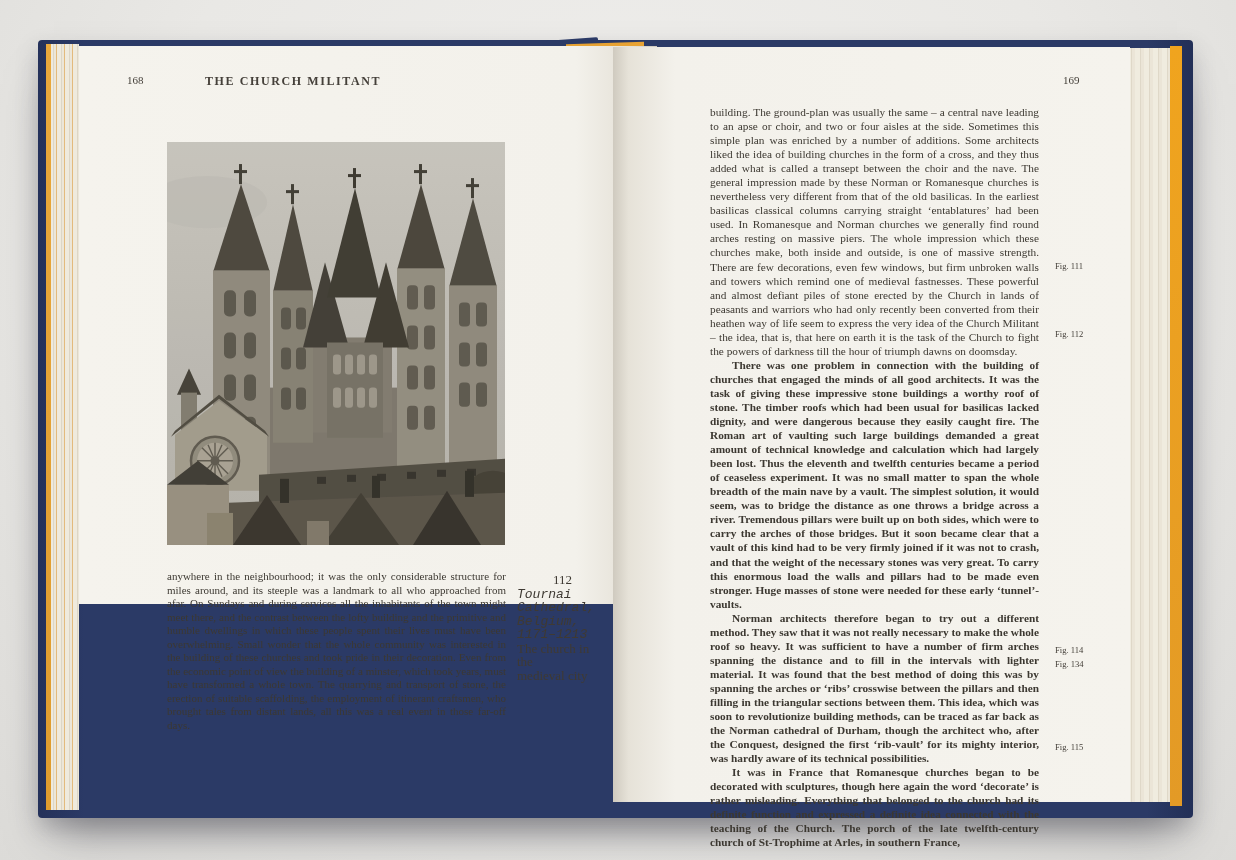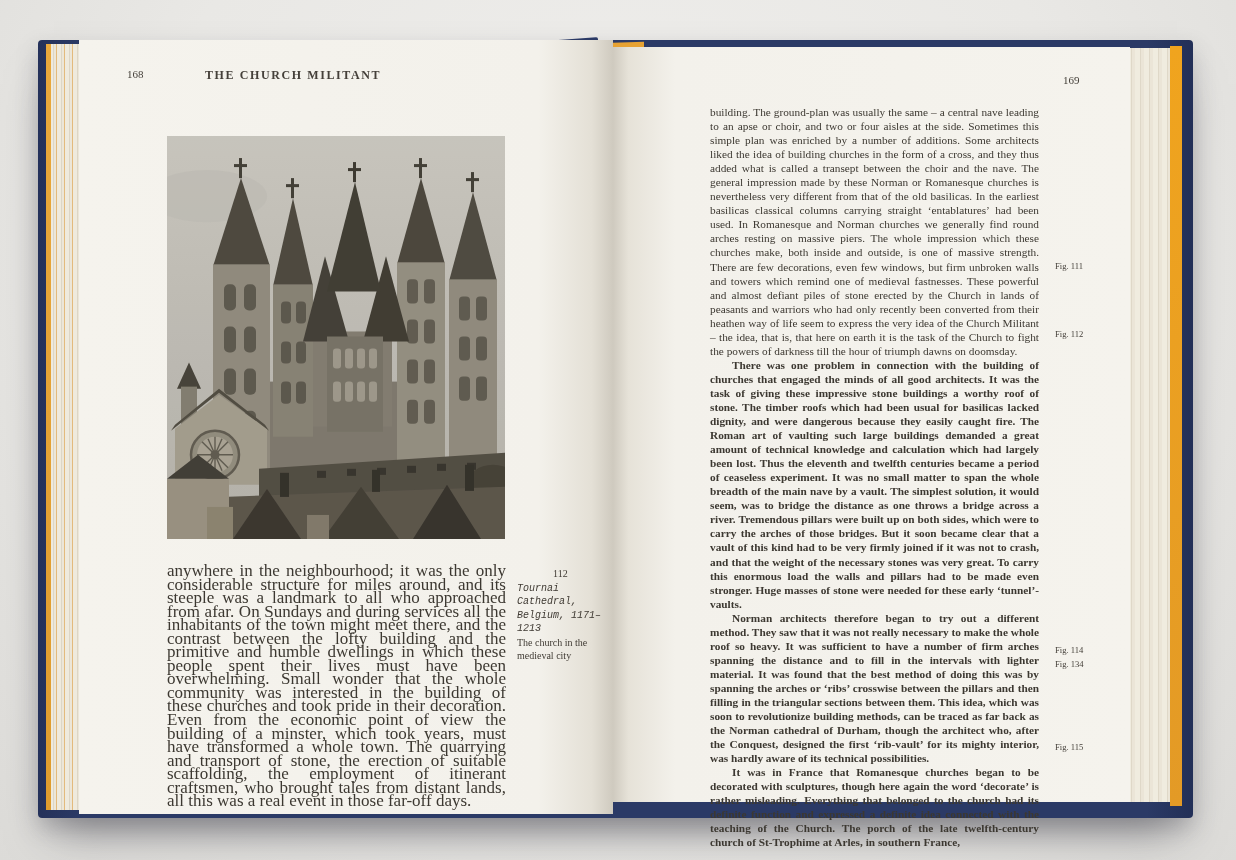--- a/index.html
+++ b/index.html
@@ -28,38 +28,39 @@
       repeating-linear-gradient(90deg,#efeadd 0 2px,#ddd6c6 2px 3px,#ece6d8 3px 5px,#e3ba7c 5px 5.6px,#efeadd 5.6px 8px);
   }
   .edge-right{
     position:absolute;left:1129px;top:48px;width:41px;height:754px;
     background:
       repeating-linear-gradient(90deg,#f0ecdf 0 2.4px,#dfd8c8 2.4px 3.4px,#ebe5d7 3.4px 6px,#e6c389 6px 6.5px,#f0ecdf 6.5px 9px);
   }
   .band-right-yellow{position:absolute;left:1170px;top:46px;width:12px;height:760px;background:linear-gradient(180deg,#f0a41e,#e39a26);}
   .page{position:absolute;color:#3c3831;}
   .page-left{
-    left:79px;top:40px;width:534px;height:774px;
+    left:79px;top:46px;width:534px;height:558px;
     background:linear-gradient(90deg,#f5f3ed 0%,#f3f1eb 86%,#e4e0d6 96%,#cfcabf 100%);
+    padding-left:44px;
   }
   .page-right{
     left:613px;top:47px;width:517px;height:755px;
     background:linear-gradient(90deg,#cfcabf 0%,#e6e2d8 3%,#f3f1eb 12%,#f5f3ed 100%);
   }
   .folio{position:absolute;font-size:11px;color:#45403a;}
   .running-head{position:absolute;font-size:12px;font-weight:bold;letter-spacing:1.6px;color:#45403a;}
   .plate{position:absolute;left:88px;top:96px;width:338px;height:403px;margin:0;}
   .plate svg{display:block;width:100%;height:100%;}
-  .caption{position:absolute;left:438px;top:527px;width:90px;font-size:10px;line-height:13.5px;color:#3f3a33;}
+  .caption{position:absolute;left:438px;top:527px;width:90px;font-size:13px;line-height:13.5px;color:#3f3a33;}
   .caption .num{text-indent:36px;margin-bottom:1px;}
   .caption .ital{font-style:italic;font-family:Liberation Mono, monospace;}
   .body-text{position:absolute;text-align:justify;color:#3c3831;}
   .body-text p{margin:0;}
   .body-text p.indent{text-indent:22px;font-weight:bold;}
-  .body-left{left:88px;top:524px;width:339px;font-size:17px;line-height:13.55px;}
+  .body-left{left:88px;top:524px;width:339px;font-size:11px;line-height:13.55px;}
   .body-right{left:97px;top:58px;width:329px;font-size:11.3px;line-height:14.05px;}
   .fig-ref{position:absolute;left:442px;font-size:8.6px;color:#45403a;white-space:nowrap;}
 </style>
 </head>
 <body>
 
 <div class="stage">
 
   <div class="cover"></div>
   <div class="spine-tip-navy"></div>

